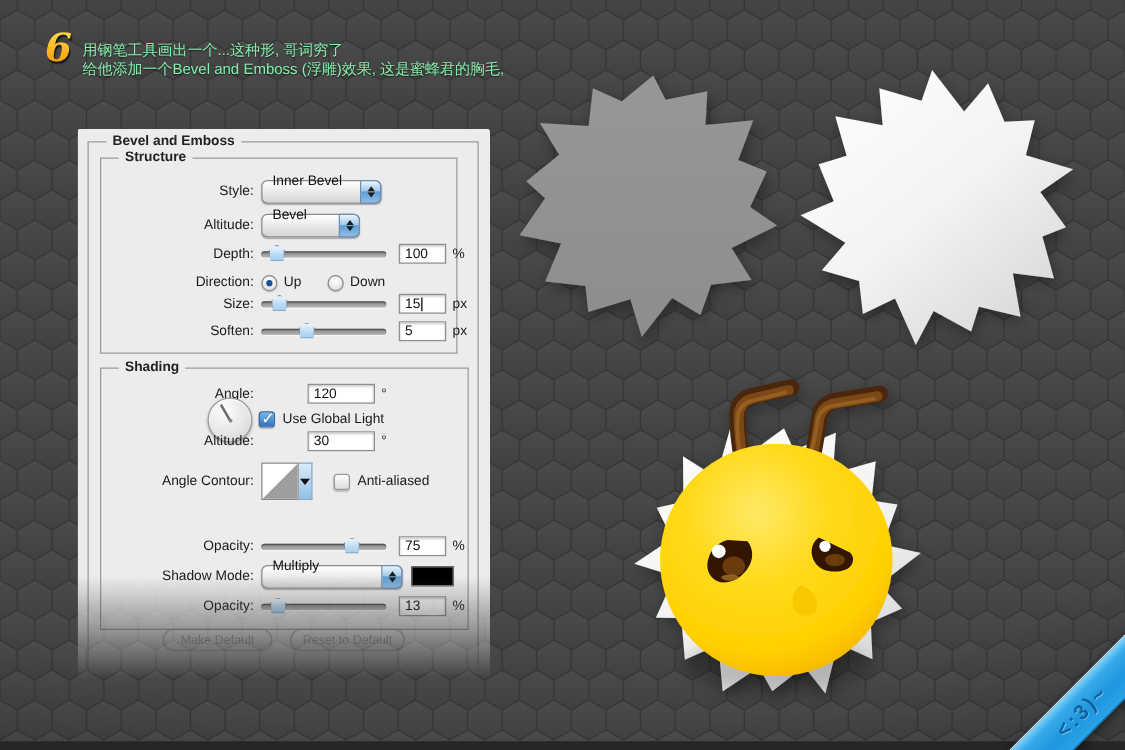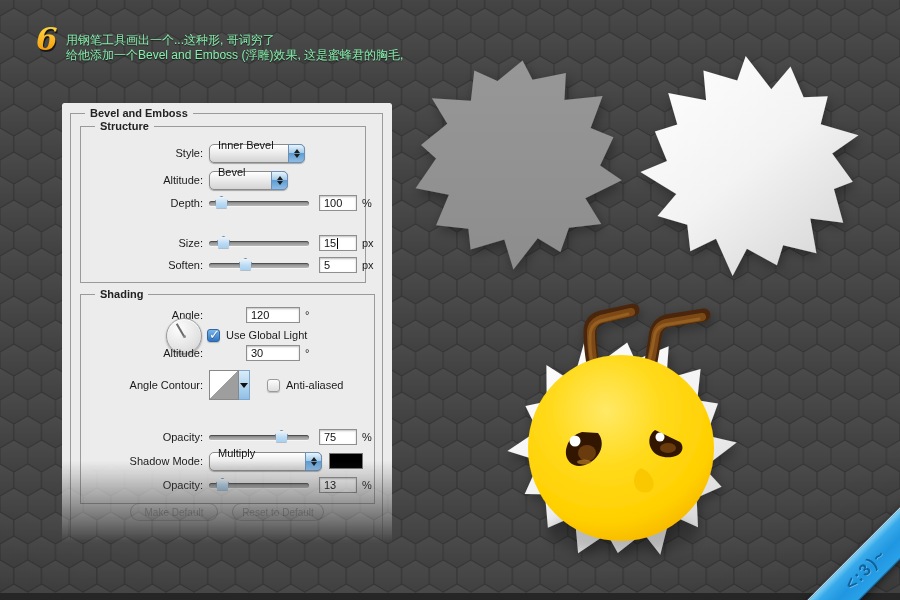--- a/index.html
+++ b/index.html
@@ -260,20 +260,27 @@
     <span class="lbl">Depth:</span>
     <div class="slider">
         <div class="thumb" style="left:12%"></div>
       </div>
     <div class="numfield">
         <span>100</span>
       </div>
     <span class="unit">%</span>
   </div>
 
+  <div class="row" style="top:113px">
+    <span class="lbl">Direction:</span>
+    <span class="radio sel"></span>
+    <span class="radio-lbl">Up</span>
+    <span class="radio" style="margin-left:21px"></span>
+    <span class="radio-lbl">Down</span>
+  </div>
 
   <div class="row" style="top:130px">
     <span class="lbl">Size:</span>
     <div class="slider">
         <div class="thumb" style="left:14%"></div>
       </div>
     <div class="numfield">
         <span>15</span>
         <i class="caret"></i>
       </div>

